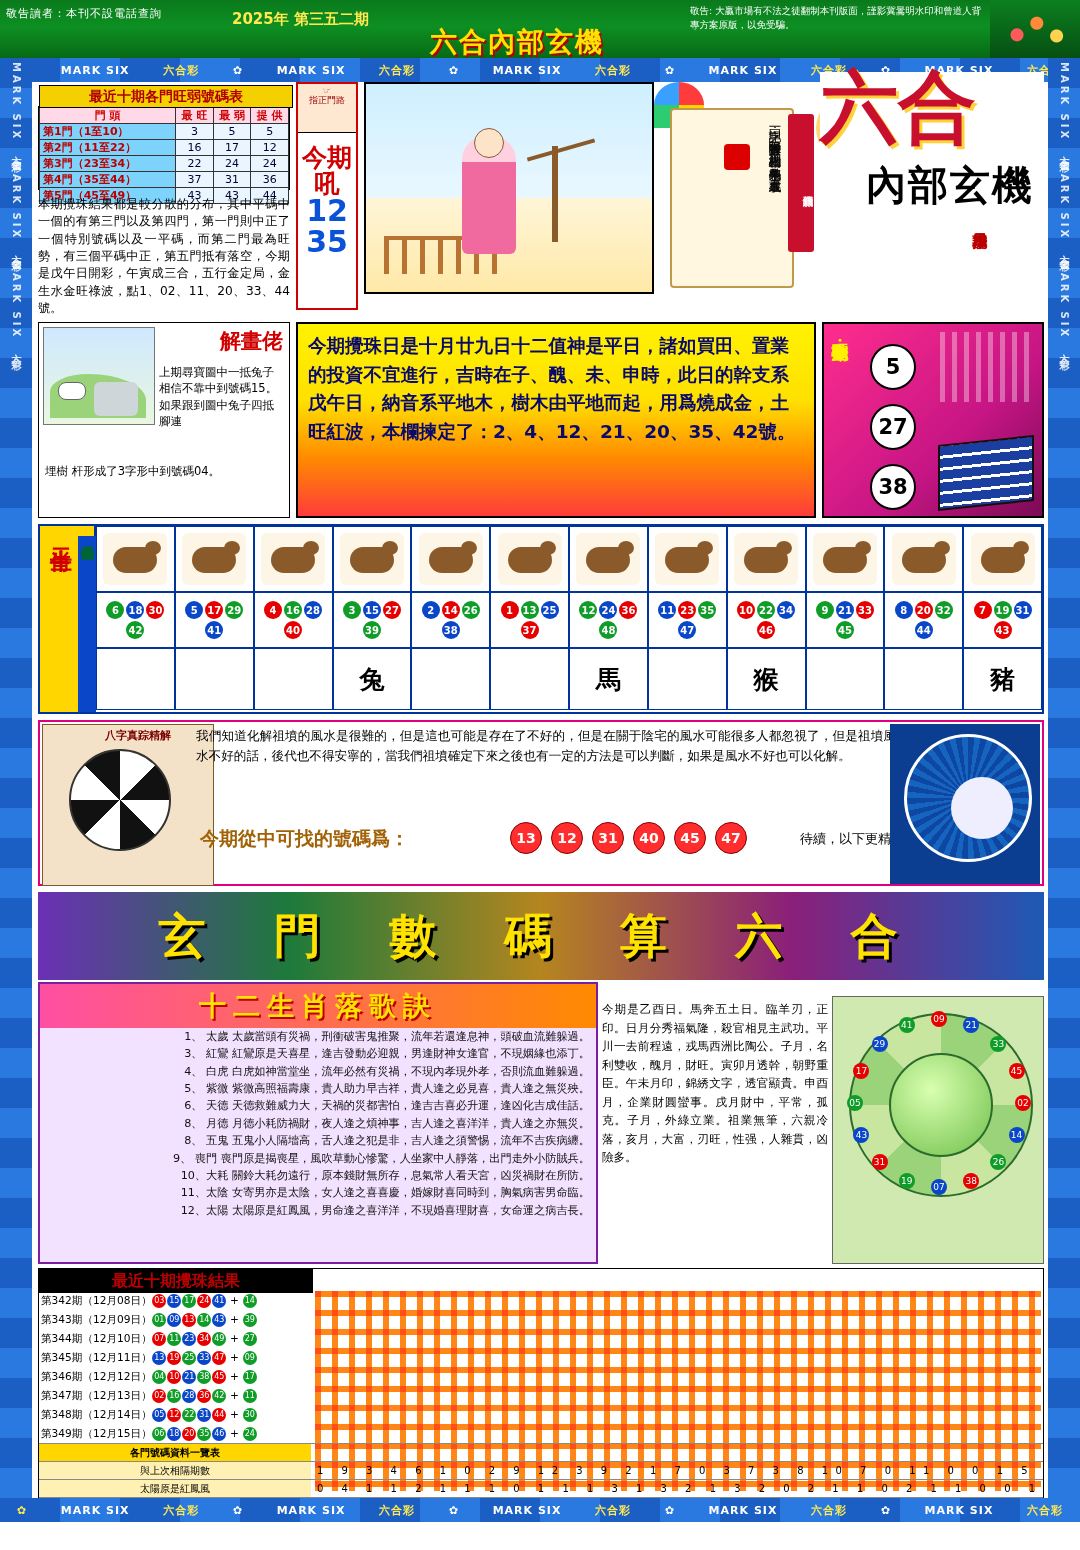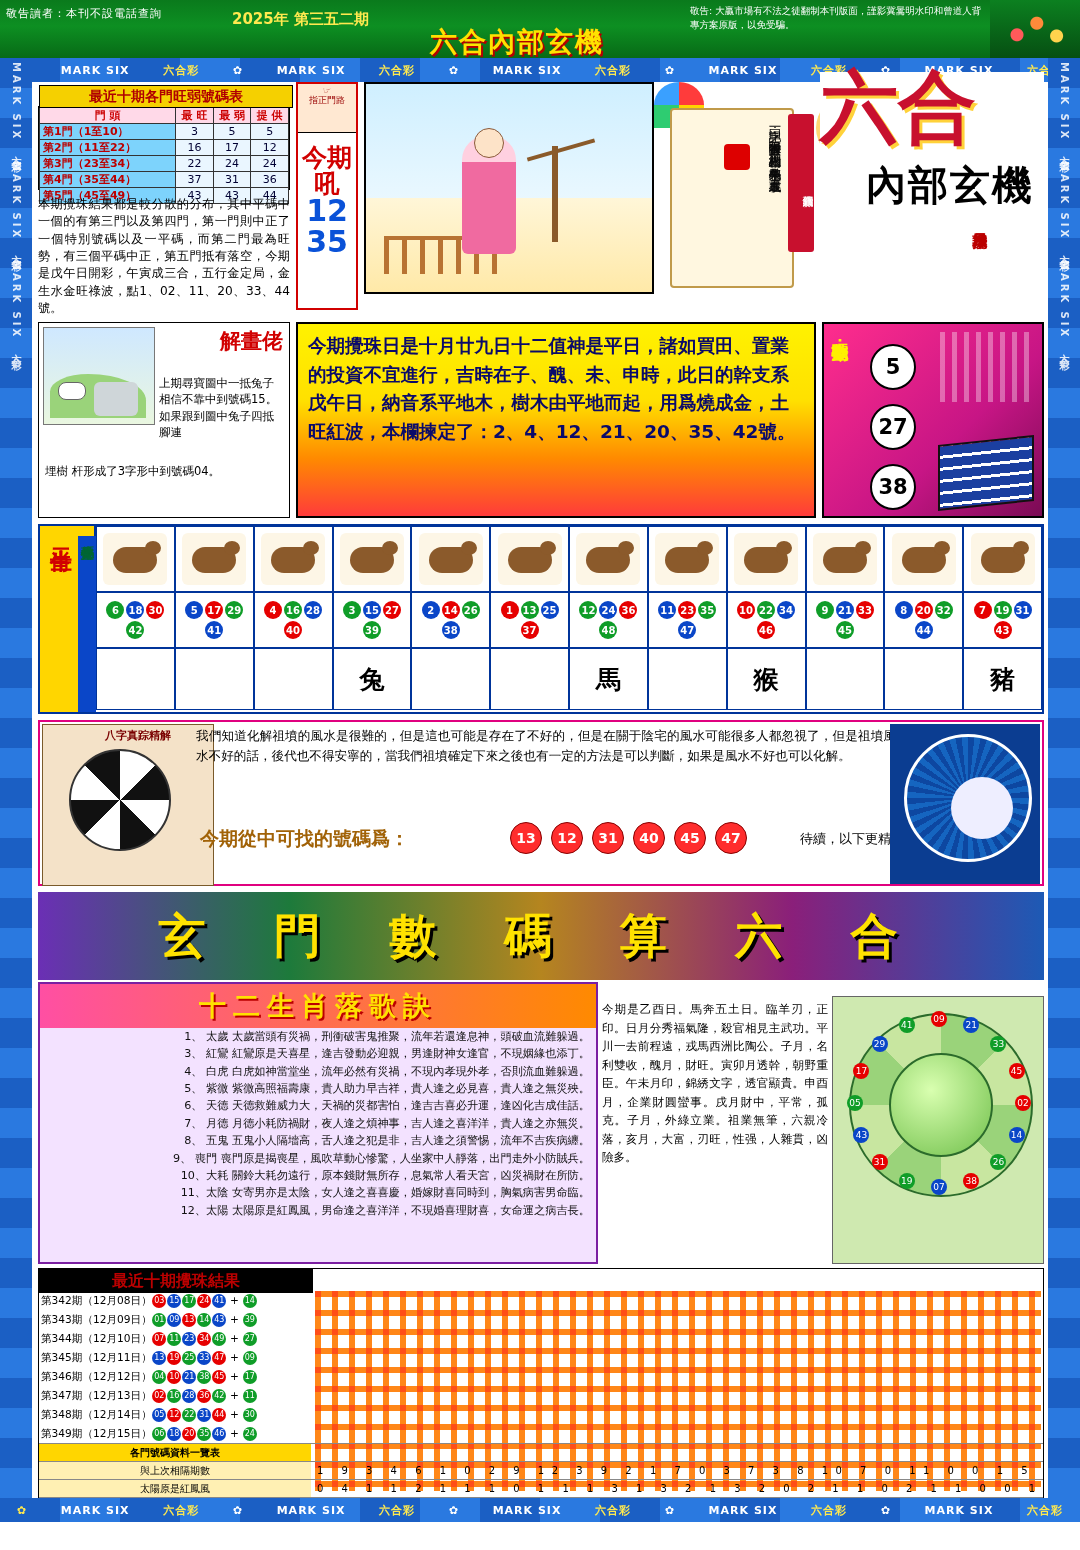--- a/index.html
+++ b/index.html
@@ -101,21 +101,21 @@
   #mast .blob{position:absolute;left:-4px;top:-4px;width:230px;height:120px;border-radius:50%;
      background:radial-gradient(ellipse at 40% 50%,#ffe9a8 0%,#ffd36b 55%,transparent 70%);z-index:-1;}
 
   
   #jiebox{left:38px;top:322px;width:252px;height:196px;border:1px solid #000;background:#fff;}
   #jiebox .hd{font-size:21px;font-weight:bold;color:#d10000;text-align:right;padding:4px 6px 0 0;}
   #jiebox .img{position:absolute;left:4px;top:4px;width:110px;height:96px;background:linear-gradient(180deg,#cfe8ff,#eaf7e0);border:1px solid #777;}
   #jiebox .img .hill{position:absolute;left:6px;bottom:6px;width:96px;height:44px;background:#9ad37a;border-radius:40% 60% 0 0;}
   #jiebox .img .rock{position:absolute;left:50px;bottom:8px;width:44px;height:34px;background:#cfd6d9;border-radius:6px;}
   #jiebox .img .rabbit{position:absolute;left:14px;bottom:24px;width:26px;height:16px;background:#fff;border:1px solid #666;border-radius:8px;}
-  #jiebox .t1{position:absolute;left:120px;top:52px;width:126px;font-size:11.5px;line-height:1.42;color:#000;}
+  #jiebox .t1{position:absolute;left:120px;top:41px;width:126px;font-size:11.5px;line-height:1.42;color:#000;}
   #jiebox .t2{position:absolute;left:6px;top:140px;width:240px;font-size:11.5px;line-height:1.4;color:#000;}
 
   
   #midtext{left:296px;top:322px;width:520px;height:196px;border:2px solid #000;
      background:linear-gradient(180deg,#fff200 0%,#ffe000 40%,#ff8a00 70%,#ff3b3b 100%);
      padding:8px 10px;font-size:18.5px;line-height:1.55;color:#0a0a6a;font-weight:bold;}
 
   
   #gold{left:822px;top:322px;width:222px;height:196px;border:2px solid #000;
      background:linear-gradient(135deg,#ff2d8d,#c71585 60%,#7a0b54);}
@@ -577,21 +577,21 @@
 </div>
 
 <div id="plist" class="abs">
   <div class="hd">十二生肖落歌訣</div>
   <div id="plistrows">
       <div class="row">1、 太歲  太歲當頭有災禍，刑衝破害鬼推聚，流年若還逢息神，頭破血流難躲過。</div>
       <div class="row">3、 紅鸞  紅鸞原是天喜星，逢吉發動必迎親，男逢財神女逢官，不現姻緣也添丁。</div>
       <div class="row">4、 白虎  白虎如神當堂坐，流年必然有災禍，不現內孝現外孝，否則流血難躲過。</div>
       <div class="row">5、 紫微  紫微高照福壽康，貴人助力早吉祥，貴人逢之必見喜，貴人逢之無災殃。</div>
       <div class="row">6、 天德  天德救難威力大，天禍的災都害怕，逢吉吉喜必升運，逢凶化吉成佳話。</div>
-      <div class="row">7、 月德  月德小耗防禍財，夜人逢之煩神事，吉人逢之喜洋洋，貴人逢之亦無災。</div>
+      <div class="row">8、 月德  月德小耗防禍財，夜人逢之煩神事，吉人逢之喜洋洋，貴人逢之亦無災。</div>
       <div class="row">8、 五鬼  五鬼小人隔墻高，舌人逢之犯是非，吉人逢之須警惕，流年不吉疾病纏。</div>
       <div class="row">9、 喪門  喪門原是揭喪星，風吹草動心慘驚，人坐家中人靜落，出門走外小防賊兵。</div>
       <div class="row">10、大耗  關鈴大耗勿遠行，原本錢財無所存，息氣常人看天宮，凶災禍財在所防。</div>
       <div class="row">11、太陰  女寄男亦是太陰，女人逢之喜喜慶，婚嫁財喜同時到，胸氣病害男命臨。</div>
       <div class="row">12、太陽  太陽原是紅鳳風，男命逢之喜洋洋，不現婚喜理財喜，女命運之病吉長。</div>
     </div>
 </div>
 
 <div id="mcol" class="abs">今期是乙酉日。馬奔五土日。臨羊刃，正印。日月分秀福氣隆，殺官相見主武功。平川一去前程遠，戎馬西洲比陶公。子月，名利雙收，醜月，財旺。寅卯月透幹，朝野重臣。午未月印，錦綉文字，透官顯貴。申酉月，企業財圓蠻事。戌月財中，平常，孤克。子月，外綠立業。祖業無筆，六親冷落，亥月，大富，刃旺，性强，人雜貫，凶險多。</div>
 

